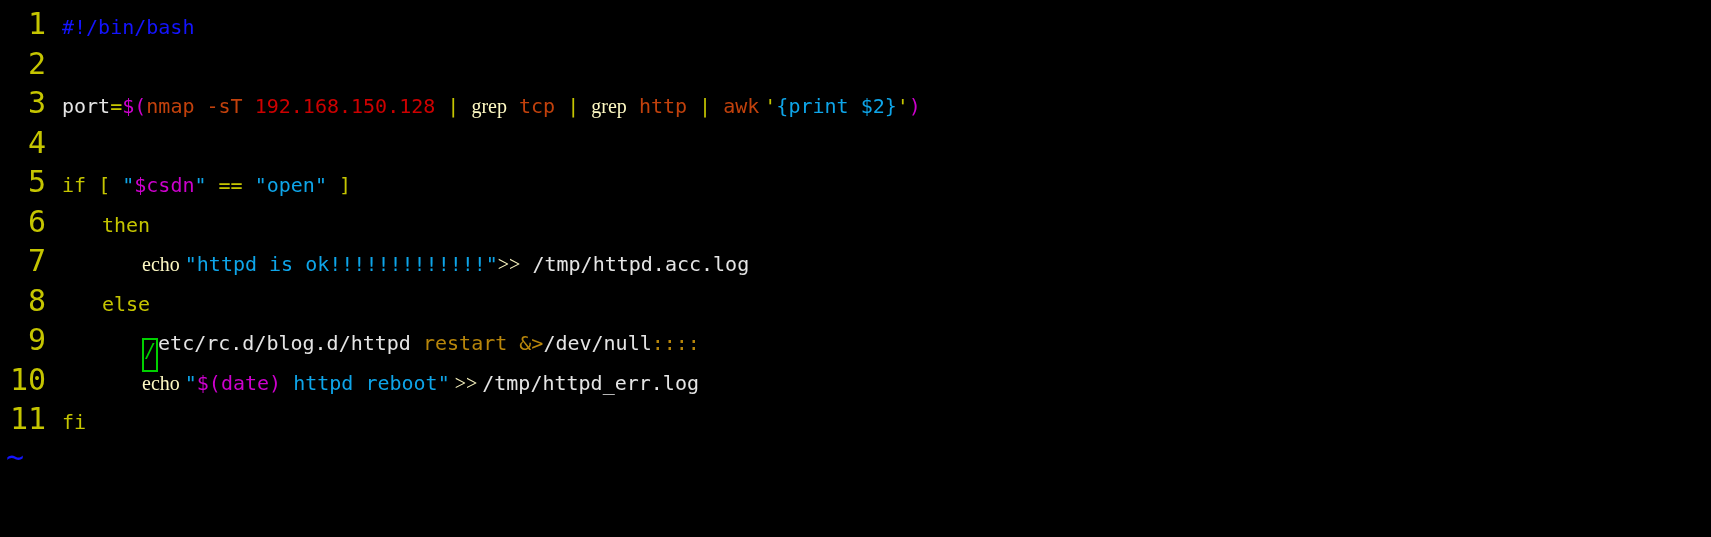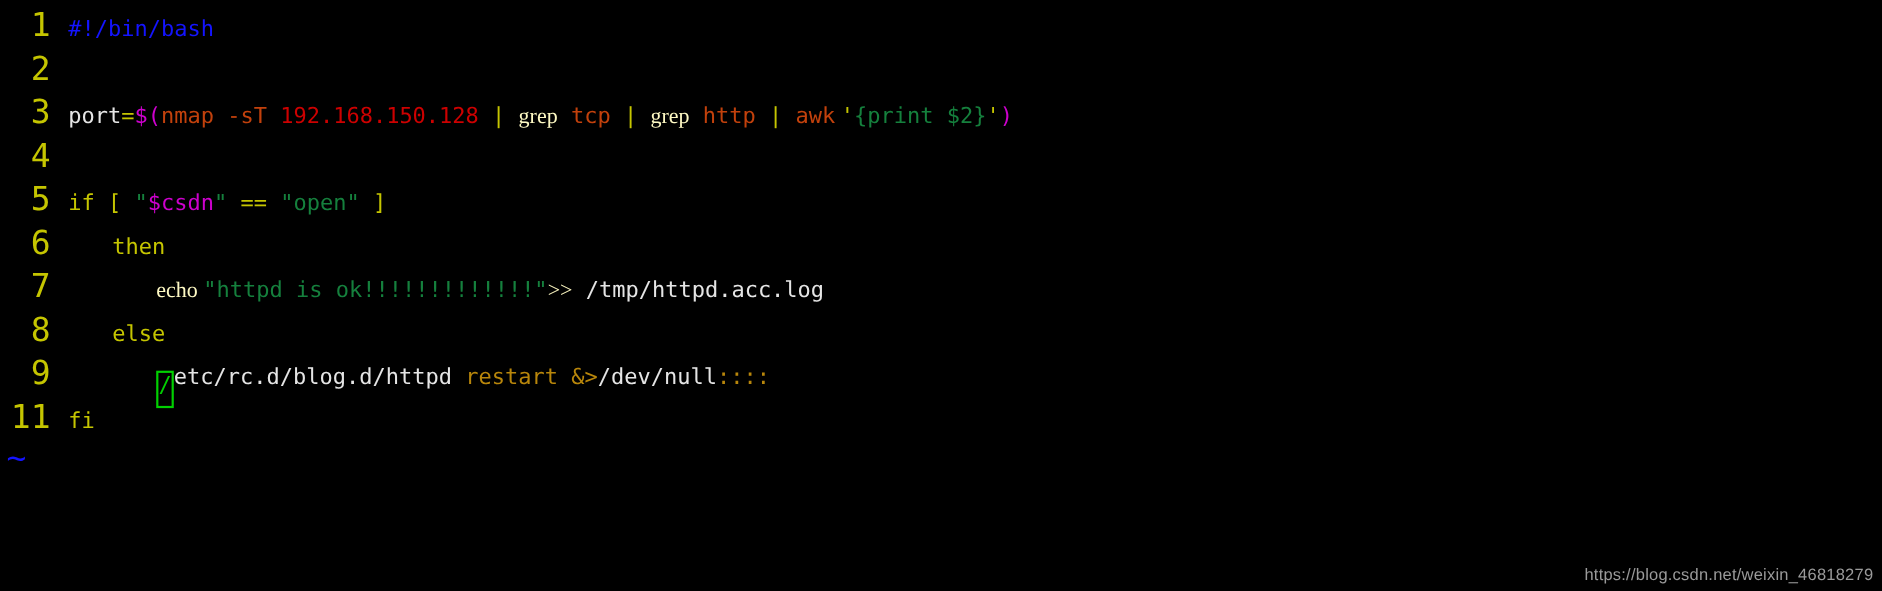--- a/index.html
+++ b/index.html
@@ -52,21 +52,21 @@
     flex: 1;
     white-space: pre;
     font-size: 20px;
   }
 
   
   .c-comment  { color: #1414ff; }
   .c-var      { color: #cd00cd; }
   .c-op       { color: #c5c500; }
   .c-kw       { color: #c5c500; }
-  .c-str      { color: #15803d; }
+  .c-str      { color: #0ea5e9; }
   .c-cmd      { color: #c2410c; }
   .c-plain    { color: #fef9c3; font-family: Liberation Serif, serif; }
   .c-path     { color: #e5e5e5; }
   .c-olive    { color: #b8860b; text-align: right; }
   .c-num      { color: #cd0000; }
 
   .tilde-row {
     height: 36px;
     line-height: 36px;
     font-size: 30px;
@@ -142,25 +142,28 @@
     <div class="code-line">
       <span class="lineno">8</span>
       <span class="code-text"><span class="c-plain">        </span><span class="c-kw">else</span></span>
     </div>
 
     <div class="code-line">
       <span class="lineno">9</span>
       <span class="code-text"><span class="c-plain">                </span><span class="cursor-box">/</span><span class="c-path">etc/rc.d/blog.d/httpd</span><span class="c-olive"> restart</span><span class="c-olive"> &amp;&gt;</span><span class="c-path">/dev/null</span><span class="c-olive">::::</span></span>
     </div>
 
+    <div class="code-line">
+      <span class="lineno">10</span>
+      <span class="code-text"><span class="c-plain">                </span><span class="c-plain">echo</span><span class="c-plain"> </span><span class="c-str">"</span><span class="c-var">$(date)</span><span class="c-str"> httpd reboot"</span><span class="c-plain"> &gt;&gt; </span><span class="c-path">/tmp/httpd_err.log</span></span>
+    </div>
 
     <div class="code-line">
       <span class="lineno">11</span>
       <span class="code-text"><span class="c-kw">fi</span></span>
     </div>
 
     <div class="tilde-row">~</div>
 
   </div>
 
-  <div class="watermark">https://blog.csdn.net/weixin_46818279</div>
 
 </div>
 
 </body></html>

